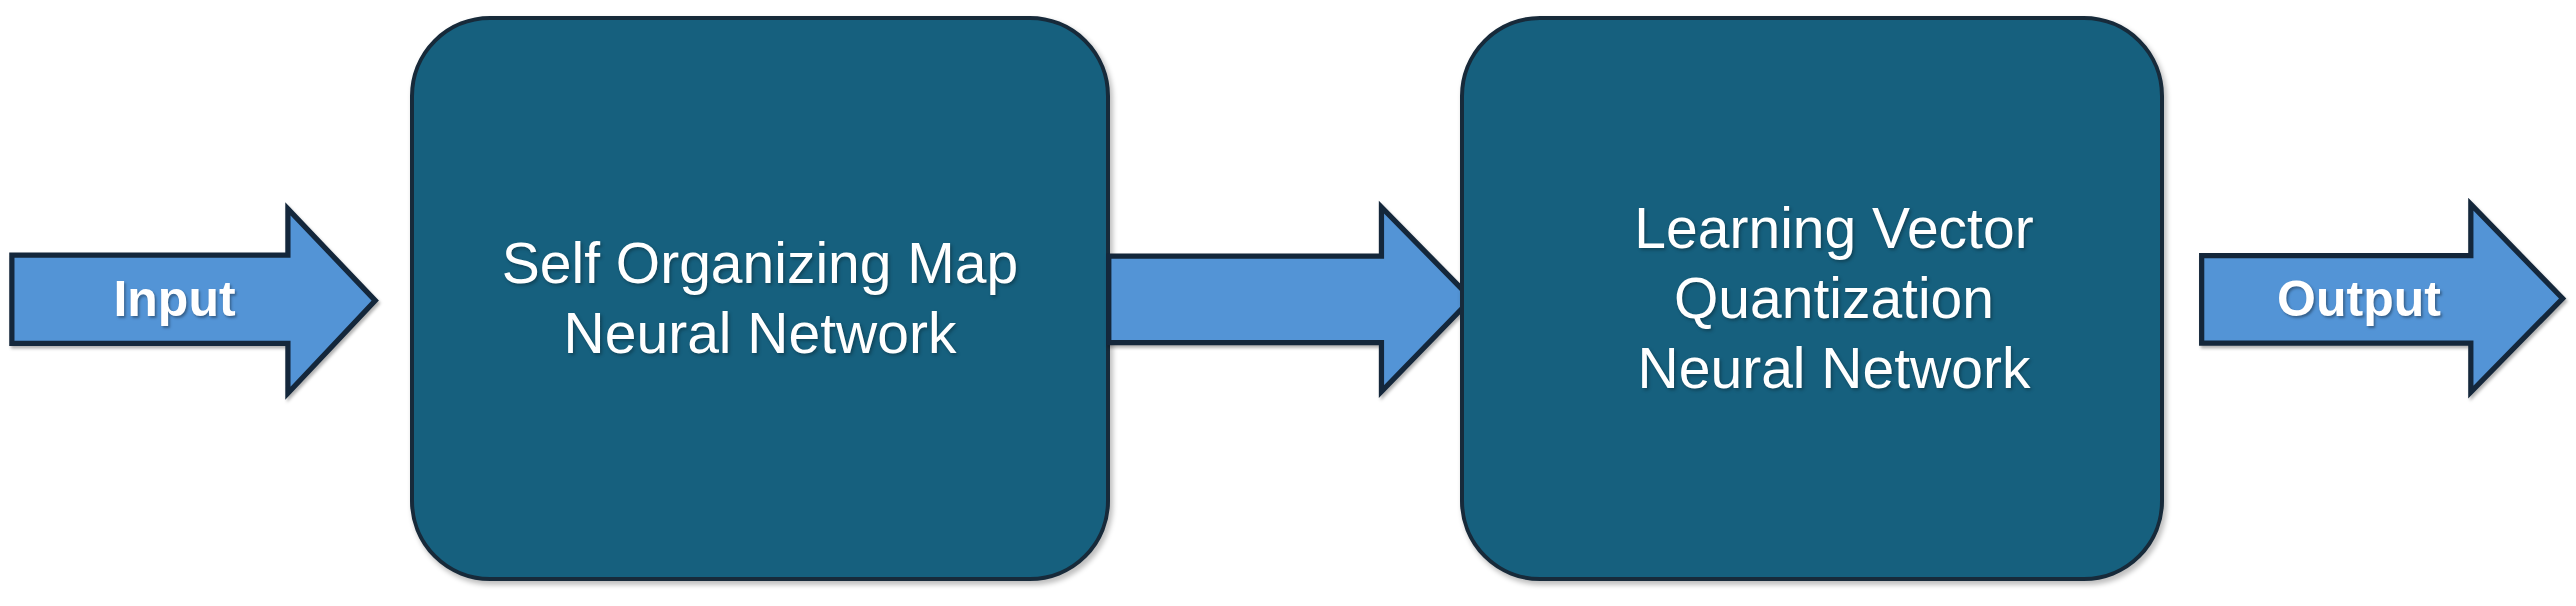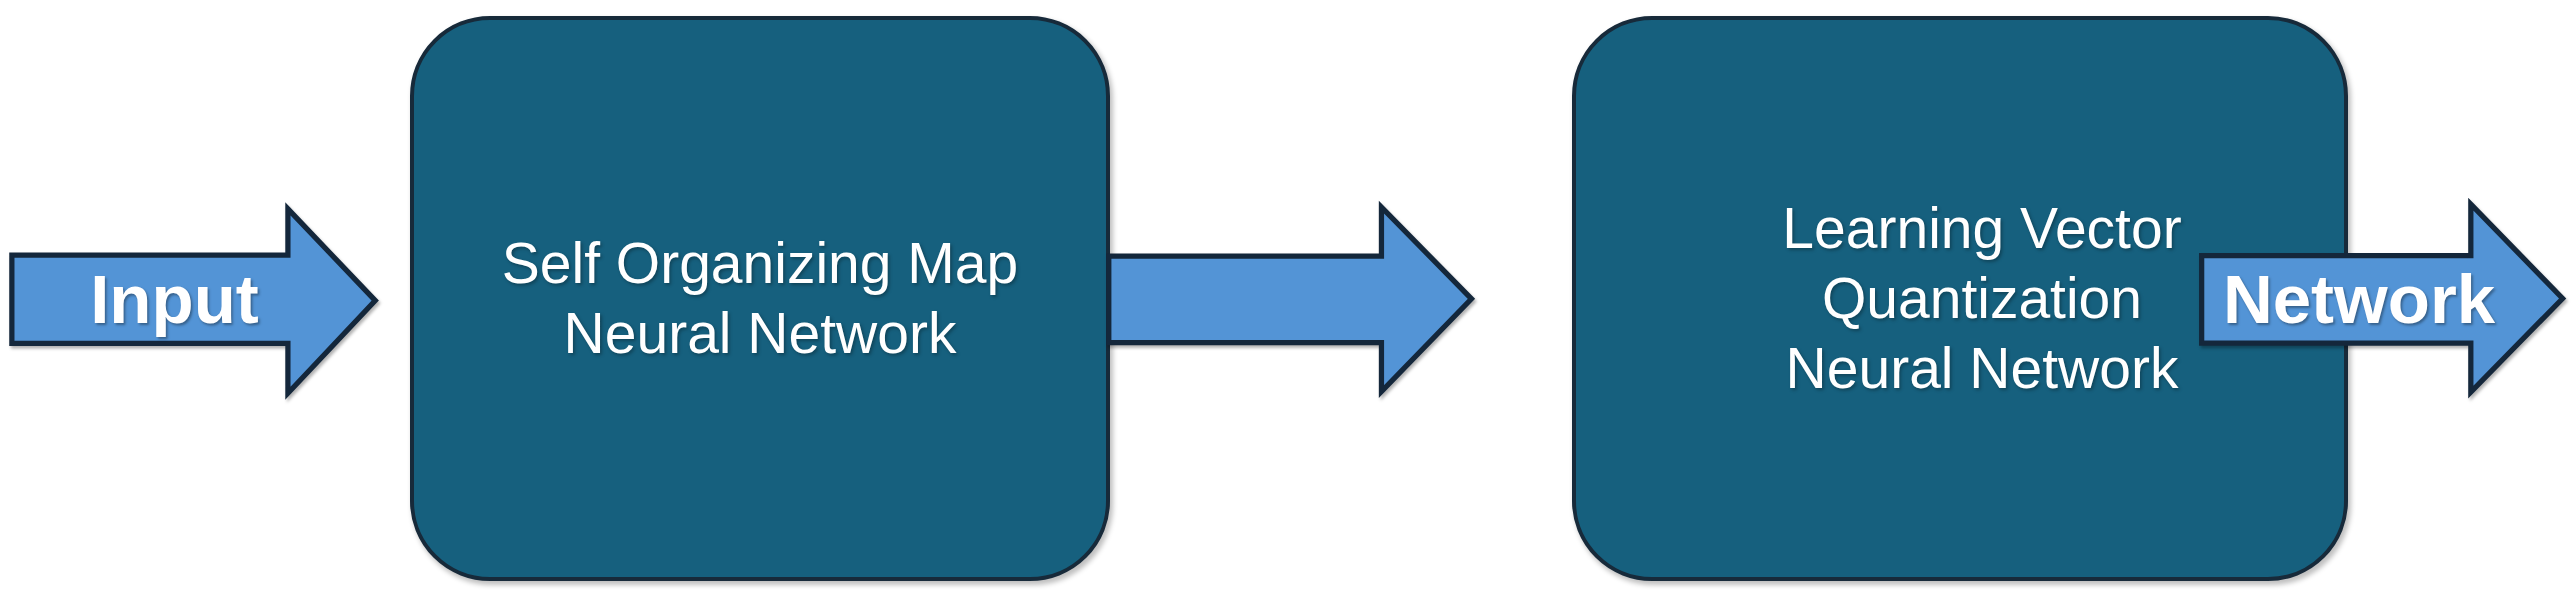--- a/index.html
+++ b/index.html
@@ -34,39 +34,39 @@
   }
   .node-label {
     color: var(--label-text);
     font-size: 57px;
     line-height: 70px;
     text-align: center;
     white-space: pre-line;
     text-shadow: 1.7px 1.7px 3.5px rgba(0,0,0,0.3);
   }
   .node-som { left: 410px; width: 700px; }
-  .node-lvq { left: 1572px; width: 776px; padding-left: 44px; }
+  .node-lvq { left: 1460px; width: 704px; padding-left: 44px; }
   .arrow-svg {
     position: absolute;
     overflow: visible;
   }
   .arrow-shape {
     fill: var(--arrow-fill);
     stroke: var(--arrow-border);
     stroke-width: 6;
     stroke-linejoin: miter;
     filter: drop-shadow(2px 3px 2px rgba(0,0,0,0.3));
   }
   .arrow-label {
     position: absolute;
     display: flex;
     align-items: center;
     justify-content: center;
     color: var(--label-text);
-    font-size: 69px;
+    font-size: 50px;
     font-weight: bold;
     text-shadow: 1.7px 1.7px 2.6px rgba(0,0,0,0.35);
   }
   .input-label  { left: 26px;   top: 255px; width: 297px; height: 88px; }
   .output-label { left: 2221px; top: 254px; width: 276px; height: 90px; }
 </style>
 </head>
 <body style="background: rgb(255, 255, 255);">
 
 <div class="canvas">
@@ -87,16 +87,16 @@
 
   <div class="node node-lvq">
     <div class="node-label">Learning Vector
 Quantization
 Neural Network</div>
   </div>
 
   <svg class="arrow-svg" style="left:2197px; top:198px;" width="372" height="201" viewBox="0 0 425 230">
     <polygon class="arrow-shape" points="5,66 313,66 313,7 418,115 313,222 313,166 5,166"></polygon>
   </svg>
-  <div class="arrow-label output-label">Network</div>
+  <div class="arrow-label output-label">Output</div>
 
 </div>
 
 
 </body></html>

